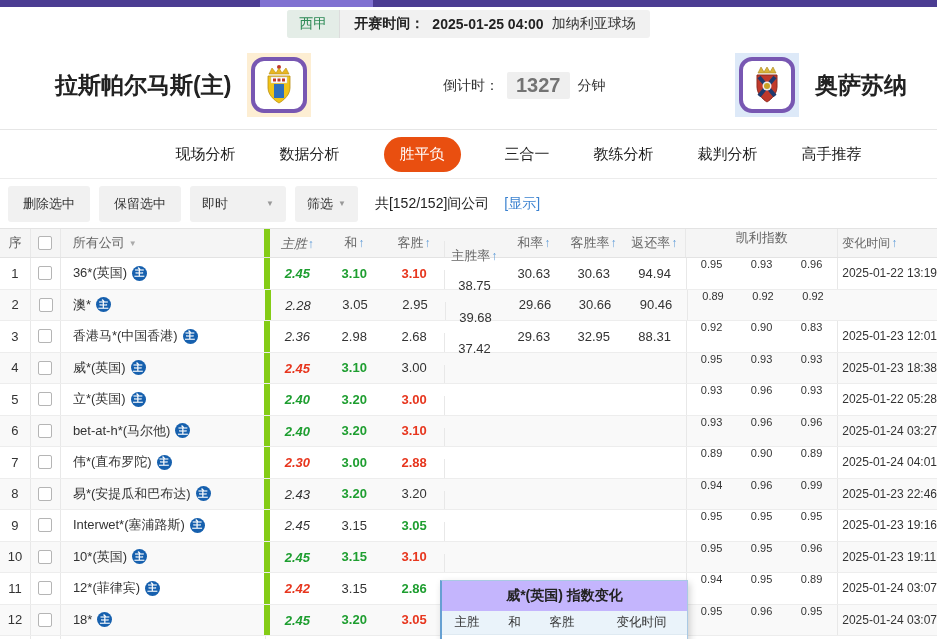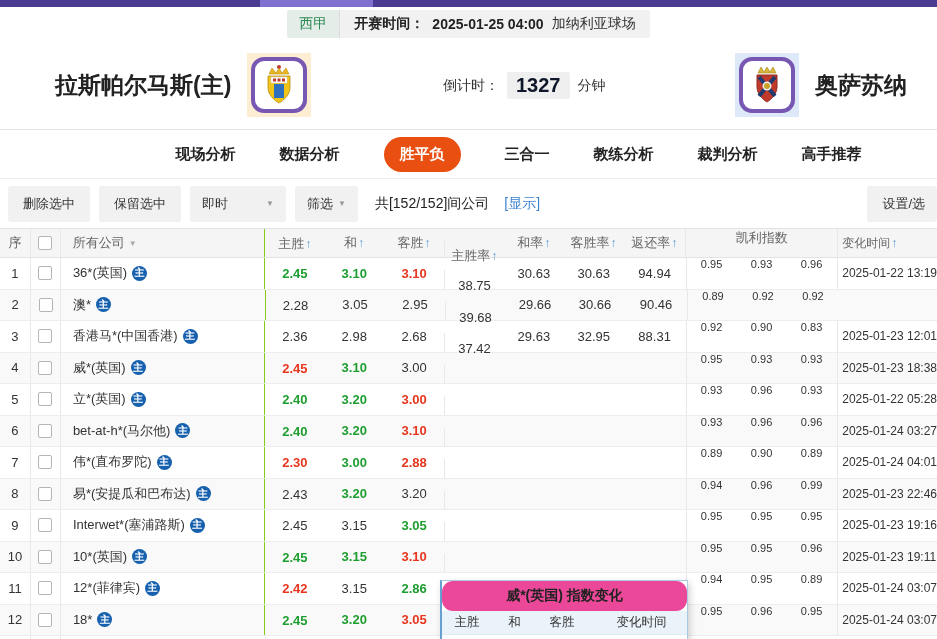--- a/index.html
+++ b/index.html
@@ -20,44 +20,44 @@
   
   .mheader { height: 90px; position: relative; border-bottom: 1px solid #e6e6e6; }
   .home-group { position: absolute; left: 55px; top: 13px; display: flex; align-items: center; gap: 16px; }
   .away-group { position: absolute; right: 30px; top: 13px; display: flex; align-items: center; gap: 16px; font-family: Liberation Mono, monospace; }
   .team-name { font-size: 23px; font-weight: bold; color: #222; }
   .logo-wrap { width: 64px; height: 64px; display: flex; align-items: center; justify-content: center; }
   .logo-wrap.home { background: #fdeed3; }
   .logo-wrap.away { background: #dde9f8; }
   .logo-box { width: 56px; height: 56px; background: #fff; border: 4px solid #7857b2; border-radius: 13px; display: flex; align-items: center; justify-content: center; }
   .countdown { position: absolute; left: 443px; top: 32px; display: flex; align-items: center; gap: 8px; font-size: 14px; }
-  .cd-num { background: #efefef; color: #0f172a; font-size: 20px; font-weight: bold; padding: 2px 9px; border-radius: 2px; }
+  .cd-num { background: #efefef; color: #737373; font-size: 20px; font-weight: bold; padding: 2px 9px; border-radius: 2px; }
   
   .navbar { height: 48px; display: flex; justify-content: center; align-items: center; gap: 44px; padding-left: 100px; font-size: 15px; }
-  .tab { font-weight: bold; color: #222; cursor: pointer; }
+  .tab { font-weight: normal; color: #222; cursor: pointer; }
   .tab.active { background: #e94f10; color: #fff; padding: 8px 16px; border-radius: 18px; }
   
   .toolbar { height: 50px; border-top: 1px solid #ececec; display: flex; align-items: center; padding: 0 8px; gap: 9px; }
   .tbtn { background: #f1f1f1; border: none; border-radius: 3px; padding: 9px 15px; font-size: 13px; color: #333; font-family: inherit; cursor: pointer; }
   .tsel { background: #f1f1f1; border-radius: 3px; padding: 9px 12px; font-size: 13px; color: #333; display: flex; align-items: center; cursor: pointer; }
   .tsel.wide { width: 96px; justify-content: space-between; }
   .caret { font-size: 8px; color: #999; margin-left: 5px; }
   .count-text { margin-left: 8px; font-size: 14px; color: #222; }
   .show-link { color: #3b82d0; font-size: 14px; margin-left: 6px; cursor: pointer; }
   .settings-btn { margin-left: auto; margin-right: -8px; background: #f1f1f1; border: none; border-radius: 3px; padding: 9px 12px 9px 15px; font-size: 13px; color: #333; font-family: inherit; white-space: nowrap; cursor: pointer; }
   
   .tbl { position: relative; }
   .thead { display: flex; height: 30px; background: #f5f5f5; border-top: 1px solid #e3e3e3; border-bottom: 1px solid #e3e3e3; align-items: center; font-size: 13px; color: #666; }
   .trow { display: flex; height: 31.5px; align-items: center; border-bottom: 1px solid #ededed; font-size: 13px; color: #333; background: #fff; }
   .trow.alt { background: #f9f9f9; }
   .c-seq { width: 30px; text-align: center; }
   .c-cb { width: 30px; display: flex; justify-content: center; border-left: 1px solid #e8e8e8; align-self: stretch; align-items: center; }
   .c-comp { width: 205px; padding-left: 12px; border-left: 1px solid #e8e8e8; align-self: stretch; display: flex; align-items: center; white-space: nowrap; overflow: hidden; }
   .c-odd { width: 60px; text-align: center; }
-  .c-odd.first { border-left: 1px solid #84cc16; align-self: stretch; line-height: 31.5px; }
+  .c-odd.first { border-left: 6px solid #84cc16; align-self: stretch; line-height: 31.5px; font-style: italic; }
   .thead .c-odd.first { line-height: 30px; }
   .c-rate { width: 60px; text-align: center; }
   .c-rate.first { border-left: 1px solid #e8e8e8; align-self: stretch; line-height: 31.5px; margin-top: 12px; }
   .thead .c-rate.first { line-height: 30px; }
   .c-rate.last { width: 62px; }
   .c-kelly { width: 152px; display: flex; border-left: 1px solid #e8e8e8; align-self: stretch; }
   .c-kelly span { width: 50px; text-align: center; font-size: 11px; }
   .c-kelly .kh { width: 152px; text-align: center; font-size: 13px; }
   .c-time { width: 100px; padding-left: 4px; font-size: 12px; border-left: 1px solid #e8e8e8; align-self: stretch; display: flex; align-items: center; white-space: nowrap; }
   .cb { width: 14px; height: 14px; border: 1px solid #b5b5b5; border-radius: 2px; background: #fff; cursor: pointer; }
@@ -65,21 +65,21 @@
   .arr { color: #5d9bd8; font-weight: bold; font-size: 12px; margin-left: 1px; }
   .hcaret { font-size: 8px; color: #aaa; margin-left: 4px; }
   .g { color: #1e9e30; font-weight: bold; }
   .r { color: #e7361e; font-weight: bold; }
   .k { color: #333; font-weight: normal; }
   .partial { display: flex; height: 3px; }
   .partial div { align-self: stretch; border-left: 1px solid #e8e8e8; }
   
   .popup { position: absolute; left: 440px; top: 352px; width: 248px; height: 287px; background: #fff;
            border: 1px solid #a9c9e4; border-left: 2px solid #66a0d2; box-shadow: 2px 3px 7px rgba(0,0,0,.18); z-index: 5; overflow: hidden; }
-  .popup-title { height: 30px; background: #ec4899; display: flex; align-items: center; justify-content: center; font-weight: bold; font-size: 14px; color: #222; border-radius: 11px; }
+  .popup-title { height: 30px; background: #c4b5fd; display: flex; align-items: center; justify-content: center; font-weight: bold; font-size: 14px; color: #222; }
   .popup-head { height: 24px; background: #eaf3fa; display: flex; align-items: center; font-size: 12.5px; color: #333; border-bottom: 1px solid #dfeaf2; }
   .p-h { width: 50px; text-align: center; }
   .p-d { width: 45px; text-align: center; }
   .p-a { width: 50px; text-align: center; }
   .p-t { width: 100px; text-align: left; padding-left: 9px; }
   .popup-row { height: 23.3px; display: flex; align-items: center; font-size: 12.5px; border-bottom: 1px solid #eef3f7; }
 </style>
 </head>
 <body>
 
@@ -155,21 +155,20 @@
   <div class="tsel wide">
     <span>即时</span>
     <span class="caret">▼</span>
   </div>
   <div class="tsel">
     <span>筛选</span>
     <span class="caret">▼</span>
   </div>
   <span class="count-text">共[152/152]间公司</span>
   <span class="show-link">[显示]</span>
-  <button class="settings-btn">设置/选</button>
 </div>
 
 <div class="tbl">
   <div class="thead">
     <div class="c-seq">序</div>
     <div class="c-cb">
         <div class="cb"></div>
       </div>
     <div class="c-comp">
       <span>所有公司</span>

